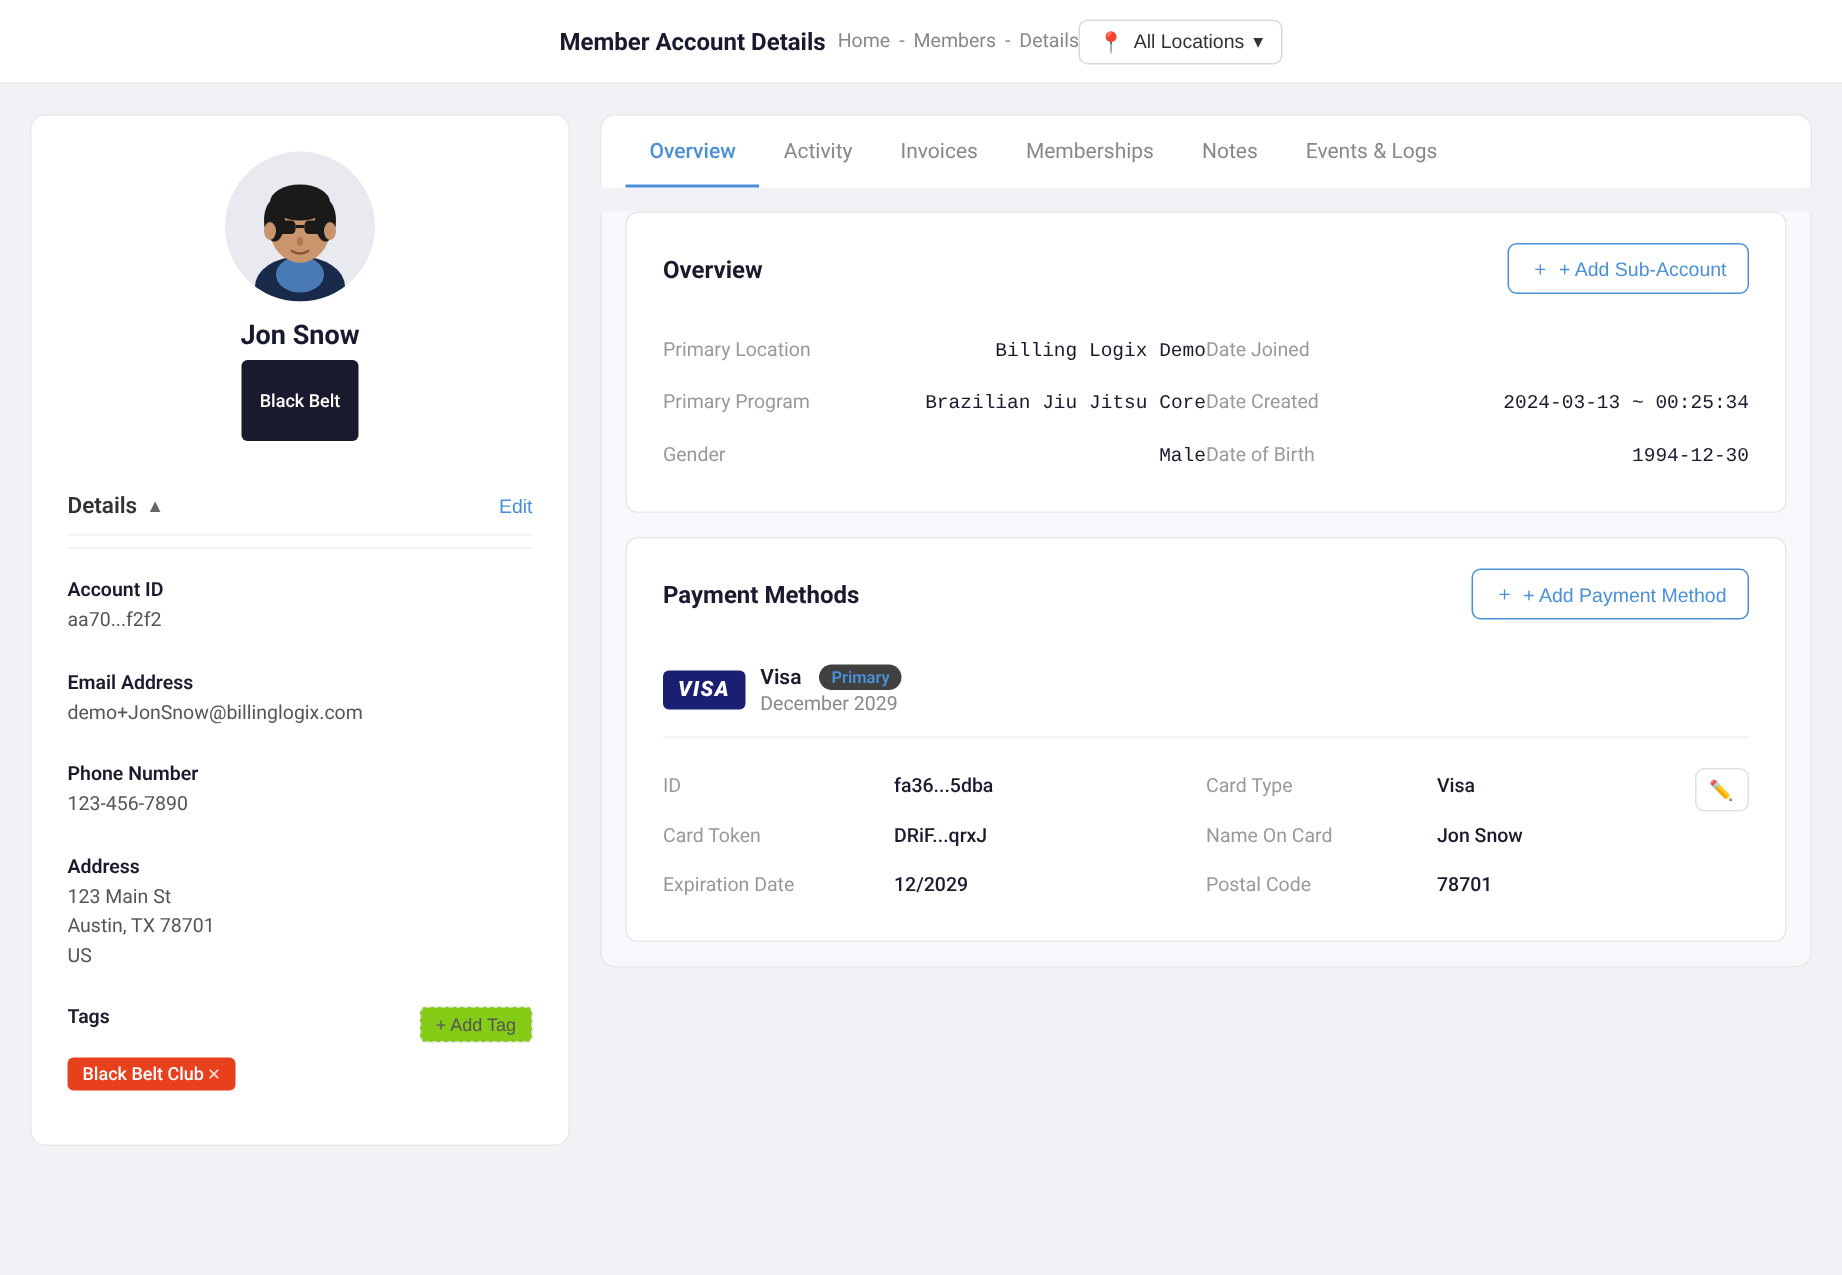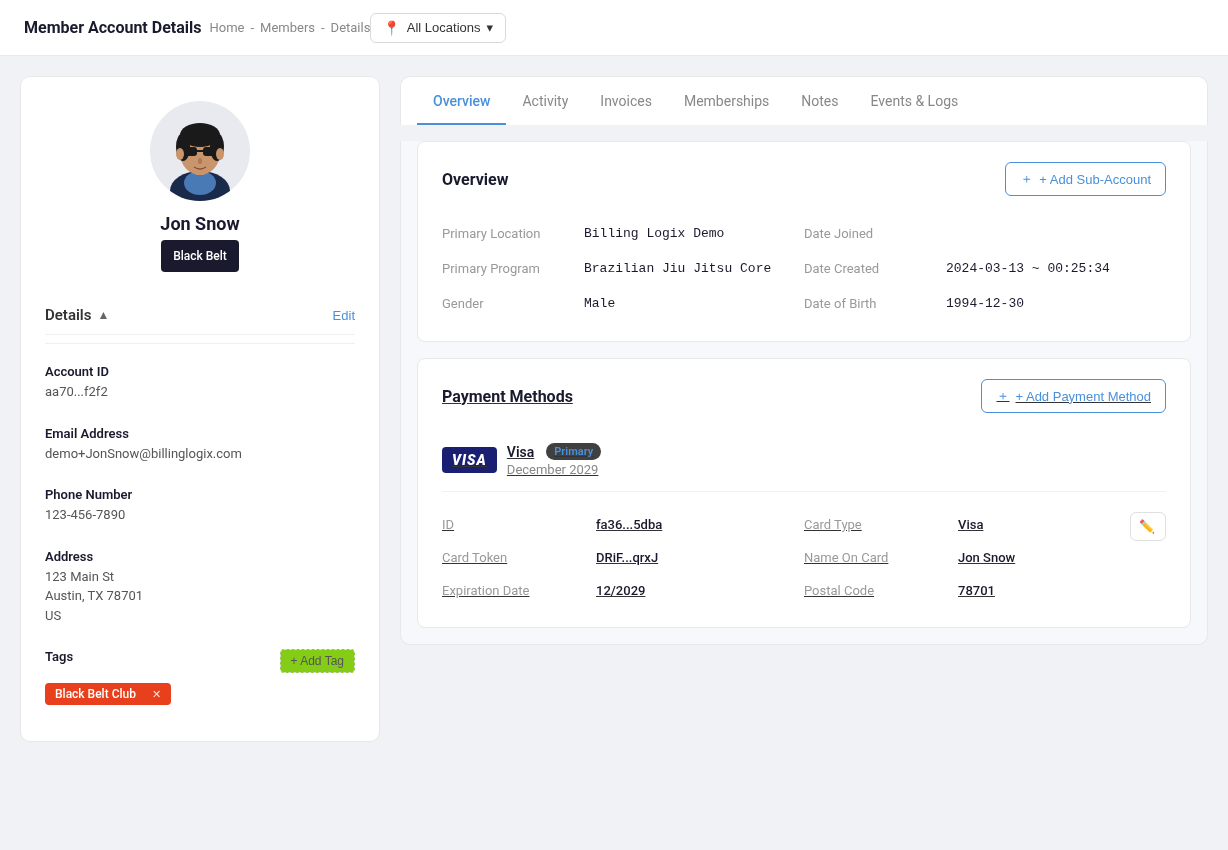--- a/index.html
+++ b/index.html
@@ -9,21 +9,21 @@
       color: #333;
       font-size: 14px;
     }
     .top-bar {
       background: #fff;
       border-bottom: 1px solid #e8e8e8;
       padding: 0 24px;
       height: 56px;
       display: flex;
       align-items: center;
-      justify-content: flex-start;
+      justify-content: center;
     }
     .top-bar-left {
       display: flex;
       align-items: center;
       gap: 8px;
     }
     .top-bar-title {
       font-weight: 700;
       font-size: 16px;
       color: #1a1a2e;
@@ -90,21 +90,21 @@
     .member-name {
       font-size: 18px;
       font-weight: 700;
       color: #1a1a2e;
       margin-bottom: 6px;
     }
     .belt-badge {
       background: #1a1a2e;
       color: #fff;
       font-size: 12px;
-      padding: 9px 12px;
+      padding: 20px 12px;
       border-radius: 4px;
       font-weight: 500;
     }
     .details-header {
       display: flex;
       align-items: center;
       justify-content: space-between;
       padding: 14px 0 10px 0;
       border-bottom: 1px solid #f0f0f0;
     }
@@ -166,21 +166,21 @@
       border-radius: 4px;
       padding: 4px 10px;
       background: #84cc16;
       cursor: pointer;
       font-size: 12px;
       color: #555;
     }
     .tag-chip {
       display: inline-flex;
       align-items: center;
-      gap: 16px;
+      gap: 2px;
       background: #e8401c;
       color: #fff;
       font-size: 12px;
       font-weight: 500;
       padding: 4px 10px;
       border-radius: 4px;
     }
     .tag-chip .remove {
       cursor: pointer;
       font-size: 11px;
@@ -252,39 +252,39 @@
     }
     .info-grid {
       display: grid;
       grid-template-columns: 1fr 1fr;
       gap: 0;
     }
     .info-cell {
       padding: 10px 0;
       display: flex;
       gap: 12px;
+      justify-content: space-between;
     }
     .info-key {
       color: #999;
       font-size: 13px;
       min-width: 130px;
     }
     .info-val {
       color: #1a1a2e;
       font-size: 13px;
       font-weight: 500;
       font-family: Liberation Mono, monospace;
     }
     .payment-methods-section {
       background: #fff;
       border-radius: 8px;
       margin: 0 16px 16px;
       border: 1px solid #e8e8e8;
       padding: 20px 24px;
-      text-decoration: underline;
     }
     .visa-card-header {
       display: flex;
       align-items: center;
       gap: 10px;
       padding: 10px 0 14px 0;
       border-bottom: 1px solid #f0f0f0;
       margin-bottom: 16px;
     }
     .visa-logo {

